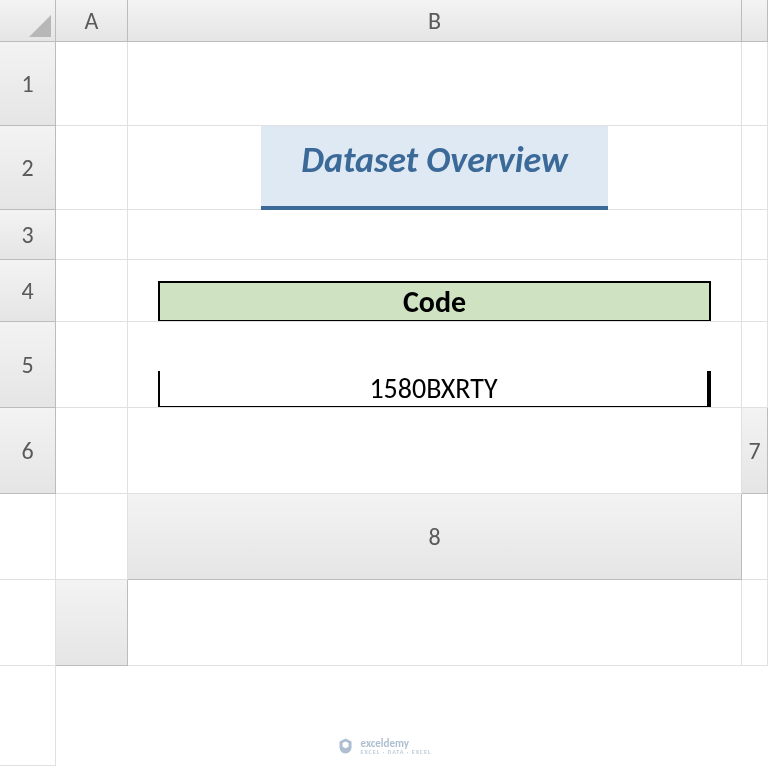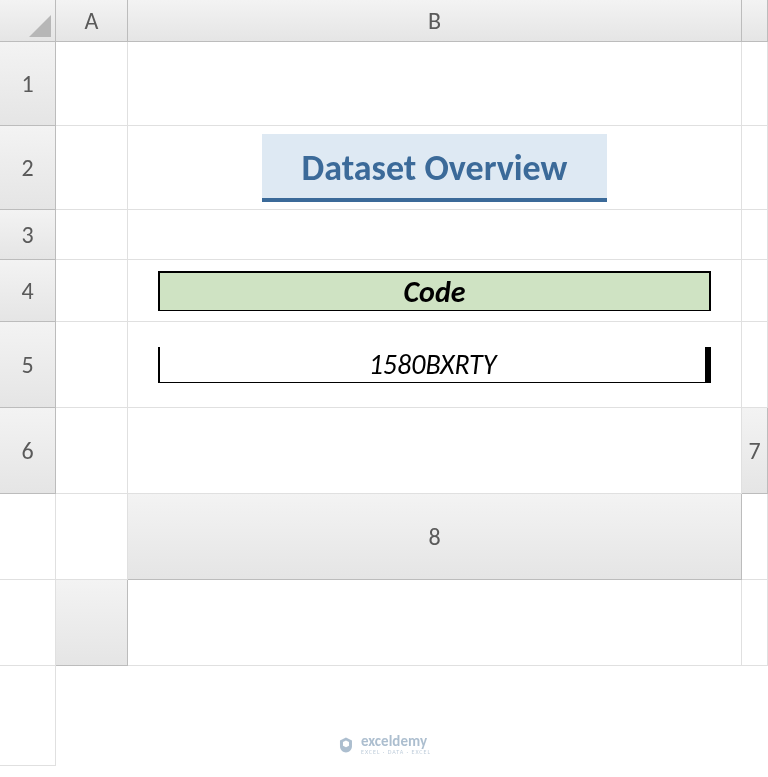--- a/index.html
+++ b/index.html
@@ -67,48 +67,48 @@
       display: flex;
       align-items: center;
       justify-content: center;
       padding: 0 20px;
     }
     .title-box {
       background: #dee9f3;
       color: #3b6a99;
       font-size: 36px;
       font-weight: bold;
-      padding: 12px 40px 8px 40px;
+      padding: 12px 40px 24px 40px;
       border-bottom: 4px solid #3b6a99;
       text-align: center;
+      font-style: italic;
     }
     .data-cell {
       display: flex;
-      align-items: center;
+      align-items: flex-end;
       justify-content: center;
       padding: 0 30px;
-      font-style: italic;
     }
     .table-header-box {
       flex: 1;
       background: #cfe3c3;
       border: 2px solid #000000;
       border-bottom: 1px solid #000000;
       display: flex;
       align-items: center;
       justify-content: center;
       font-size: 30px;
       font-weight: bold;
       color: #000000;
     }
     .table-body-box {
       flex: 1;
       background: #ffffff;
       border-left: 2px solid #000000;
-      border-right: 6px solid #000000;
+      border-right: 4px solid #000000;
       border-bottom: 1px solid #000000;
       display: flex;
       align-items: center;
       justify-content: center;
       font-size: 28px;
       color: #000000;
     }
     .table-body-box.last {
       border-bottom: 2px solid #000000;
     }
@@ -125,28 +125,29 @@
     .watermark-icon {
       width: 18px;
       height: 18px;
     }
     .watermark-text {
       display: flex;
       flex-direction: column;
       line-height: 1;
     }
     .watermark-main {
-      font-size: 15px;
+      font-size: 11px;
       color: #6a8aa8;
       font-weight: 600;
     }
     .watermark-sub {
       font-size: 6px;
       color: #8aa4bd;
       letter-spacing: 1px;
+      font-weight: bold;
     }
   </style>
 </head>
 <body>
 
 <div class="spreadsheet">
 
   <div class="corner-cell"></div>
   <div class="col-header">A</div>
   <div class="col-header">B</div>

